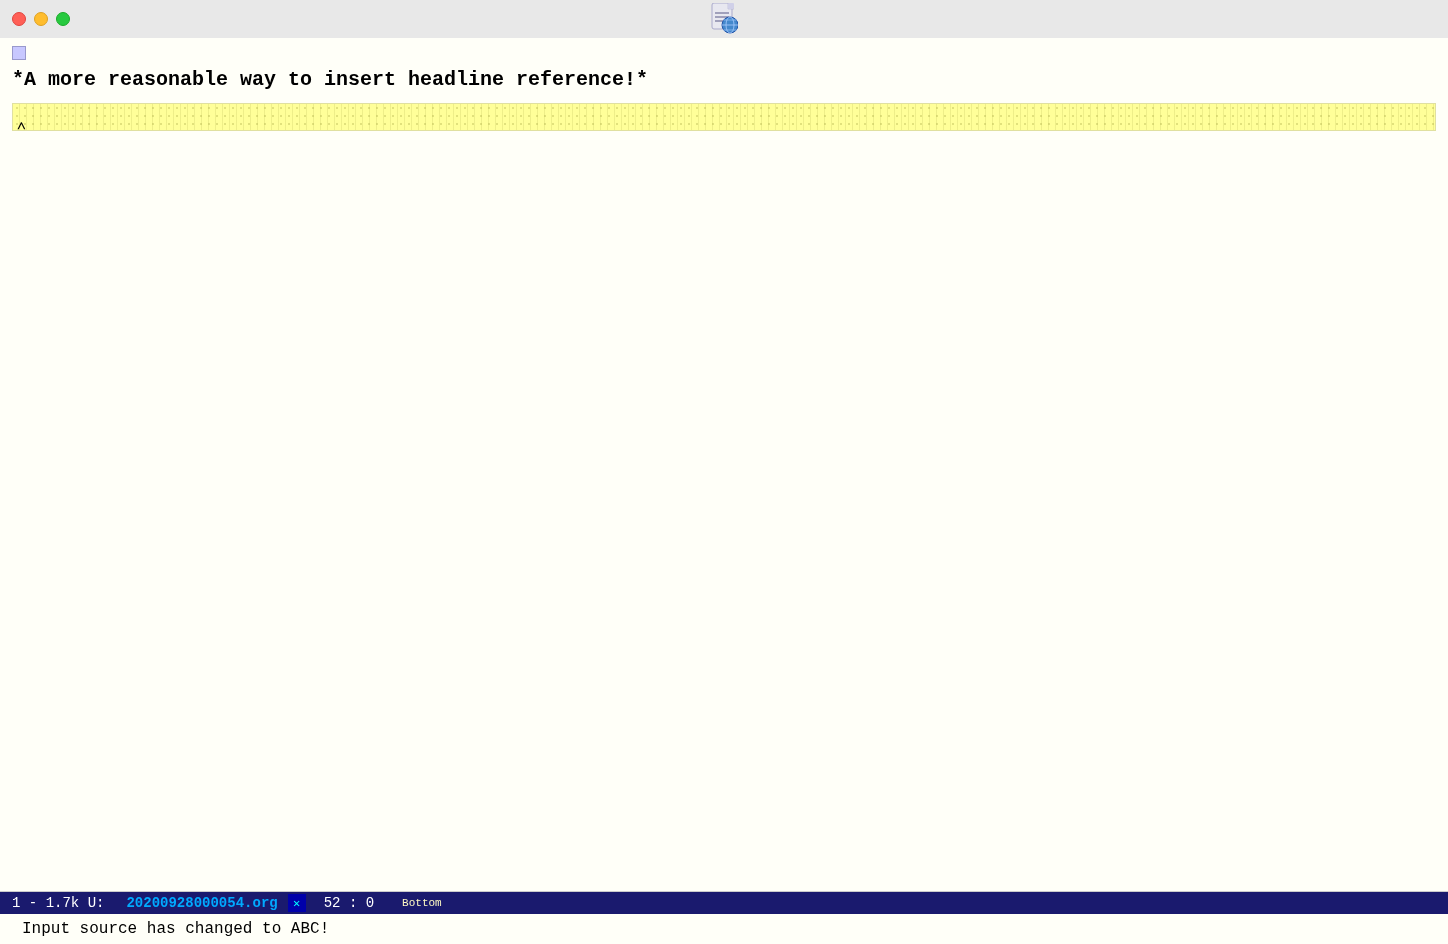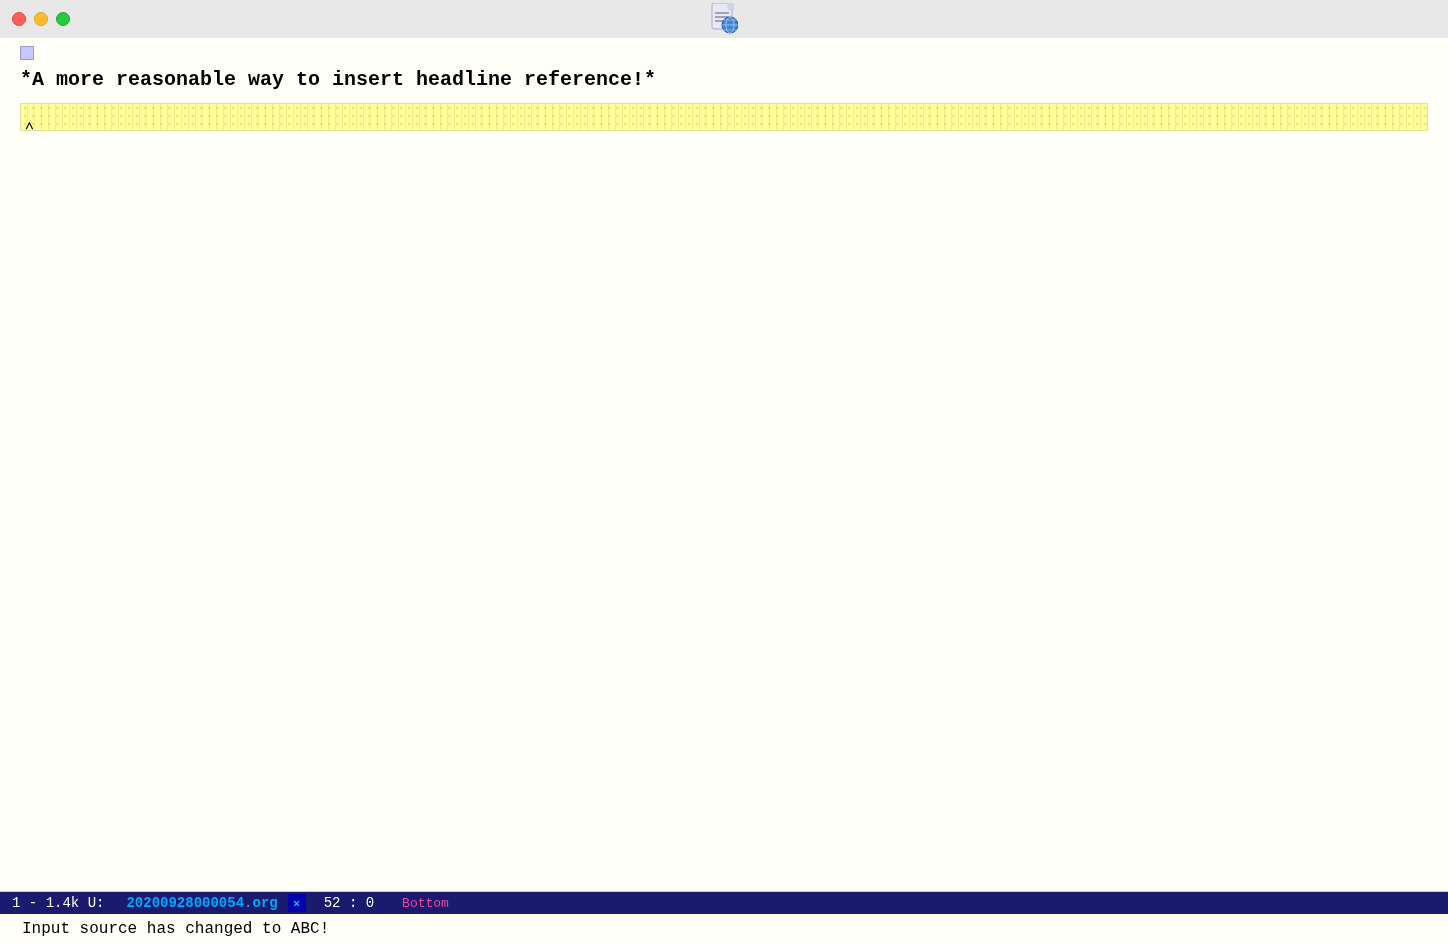--- a/index.html
+++ b/index.html
@@ -52,21 +52,21 @@
       display: flex;
       align-items: center;
       justify-content: center;
     }
 
     
     #editor {
       width: 100%;
       height: calc(100% - 38px - 52px - 30px);
       background-color: #fffff8;
-      padding: 8px 20px;
+      padding: 8px 12px;
       position: relative;
     }
 
     
     .selection-indicator {
       width: 14px;
       height: 14px;
       background-color: #c8c8ff;
       border: 1px solid #9999cc;
       margin-bottom: 8px;
@@ -179,26 +179,26 @@
       height: 18px;
       display: flex;
       align-items: center;
       justify-content: center;
       font-weight: bold;
       font-size: 12px;
     }
 
     .status-bottom-label {
       background-color: #1a1a6e;
-      color: #ec4899;
+      color: #fef9c3;
       padding: 0 10px;
       height: 100%;
       display: flex;
       align-items: center;
-      font-size: 13px;
+      font-size: 11px;
     }
 
     
     #minibuffer {
       position: absolute;
       bottom: 0;
       left: 14px;
       width: 100%;
       height: 30px;
       background-color: #fffff8;
@@ -272,21 +272,21 @@
     <span class="i-beam">‸</span>
   </div>
 </div>
 
 <div class="divider-line"></div>
 
 <div id="statusbar">
   <div class="status-segment-left">
     <span>1</span>
     <span>&nbsp;-&nbsp;</span>
-    <span>1.4k</span>
+    <span>1.7k</span>
     <span>&nbsp;</span>
     <span>U:</span>
   </div>
   <div class="status-segment-mid">20200928000054.org</div>
   <div class="status-x-icon">✕</div>
   <div class="status-segment-right">
     <span>52 : 0</span>
   </div>
   <div class="status-bottom-label">Bottom</div>
 </div>

